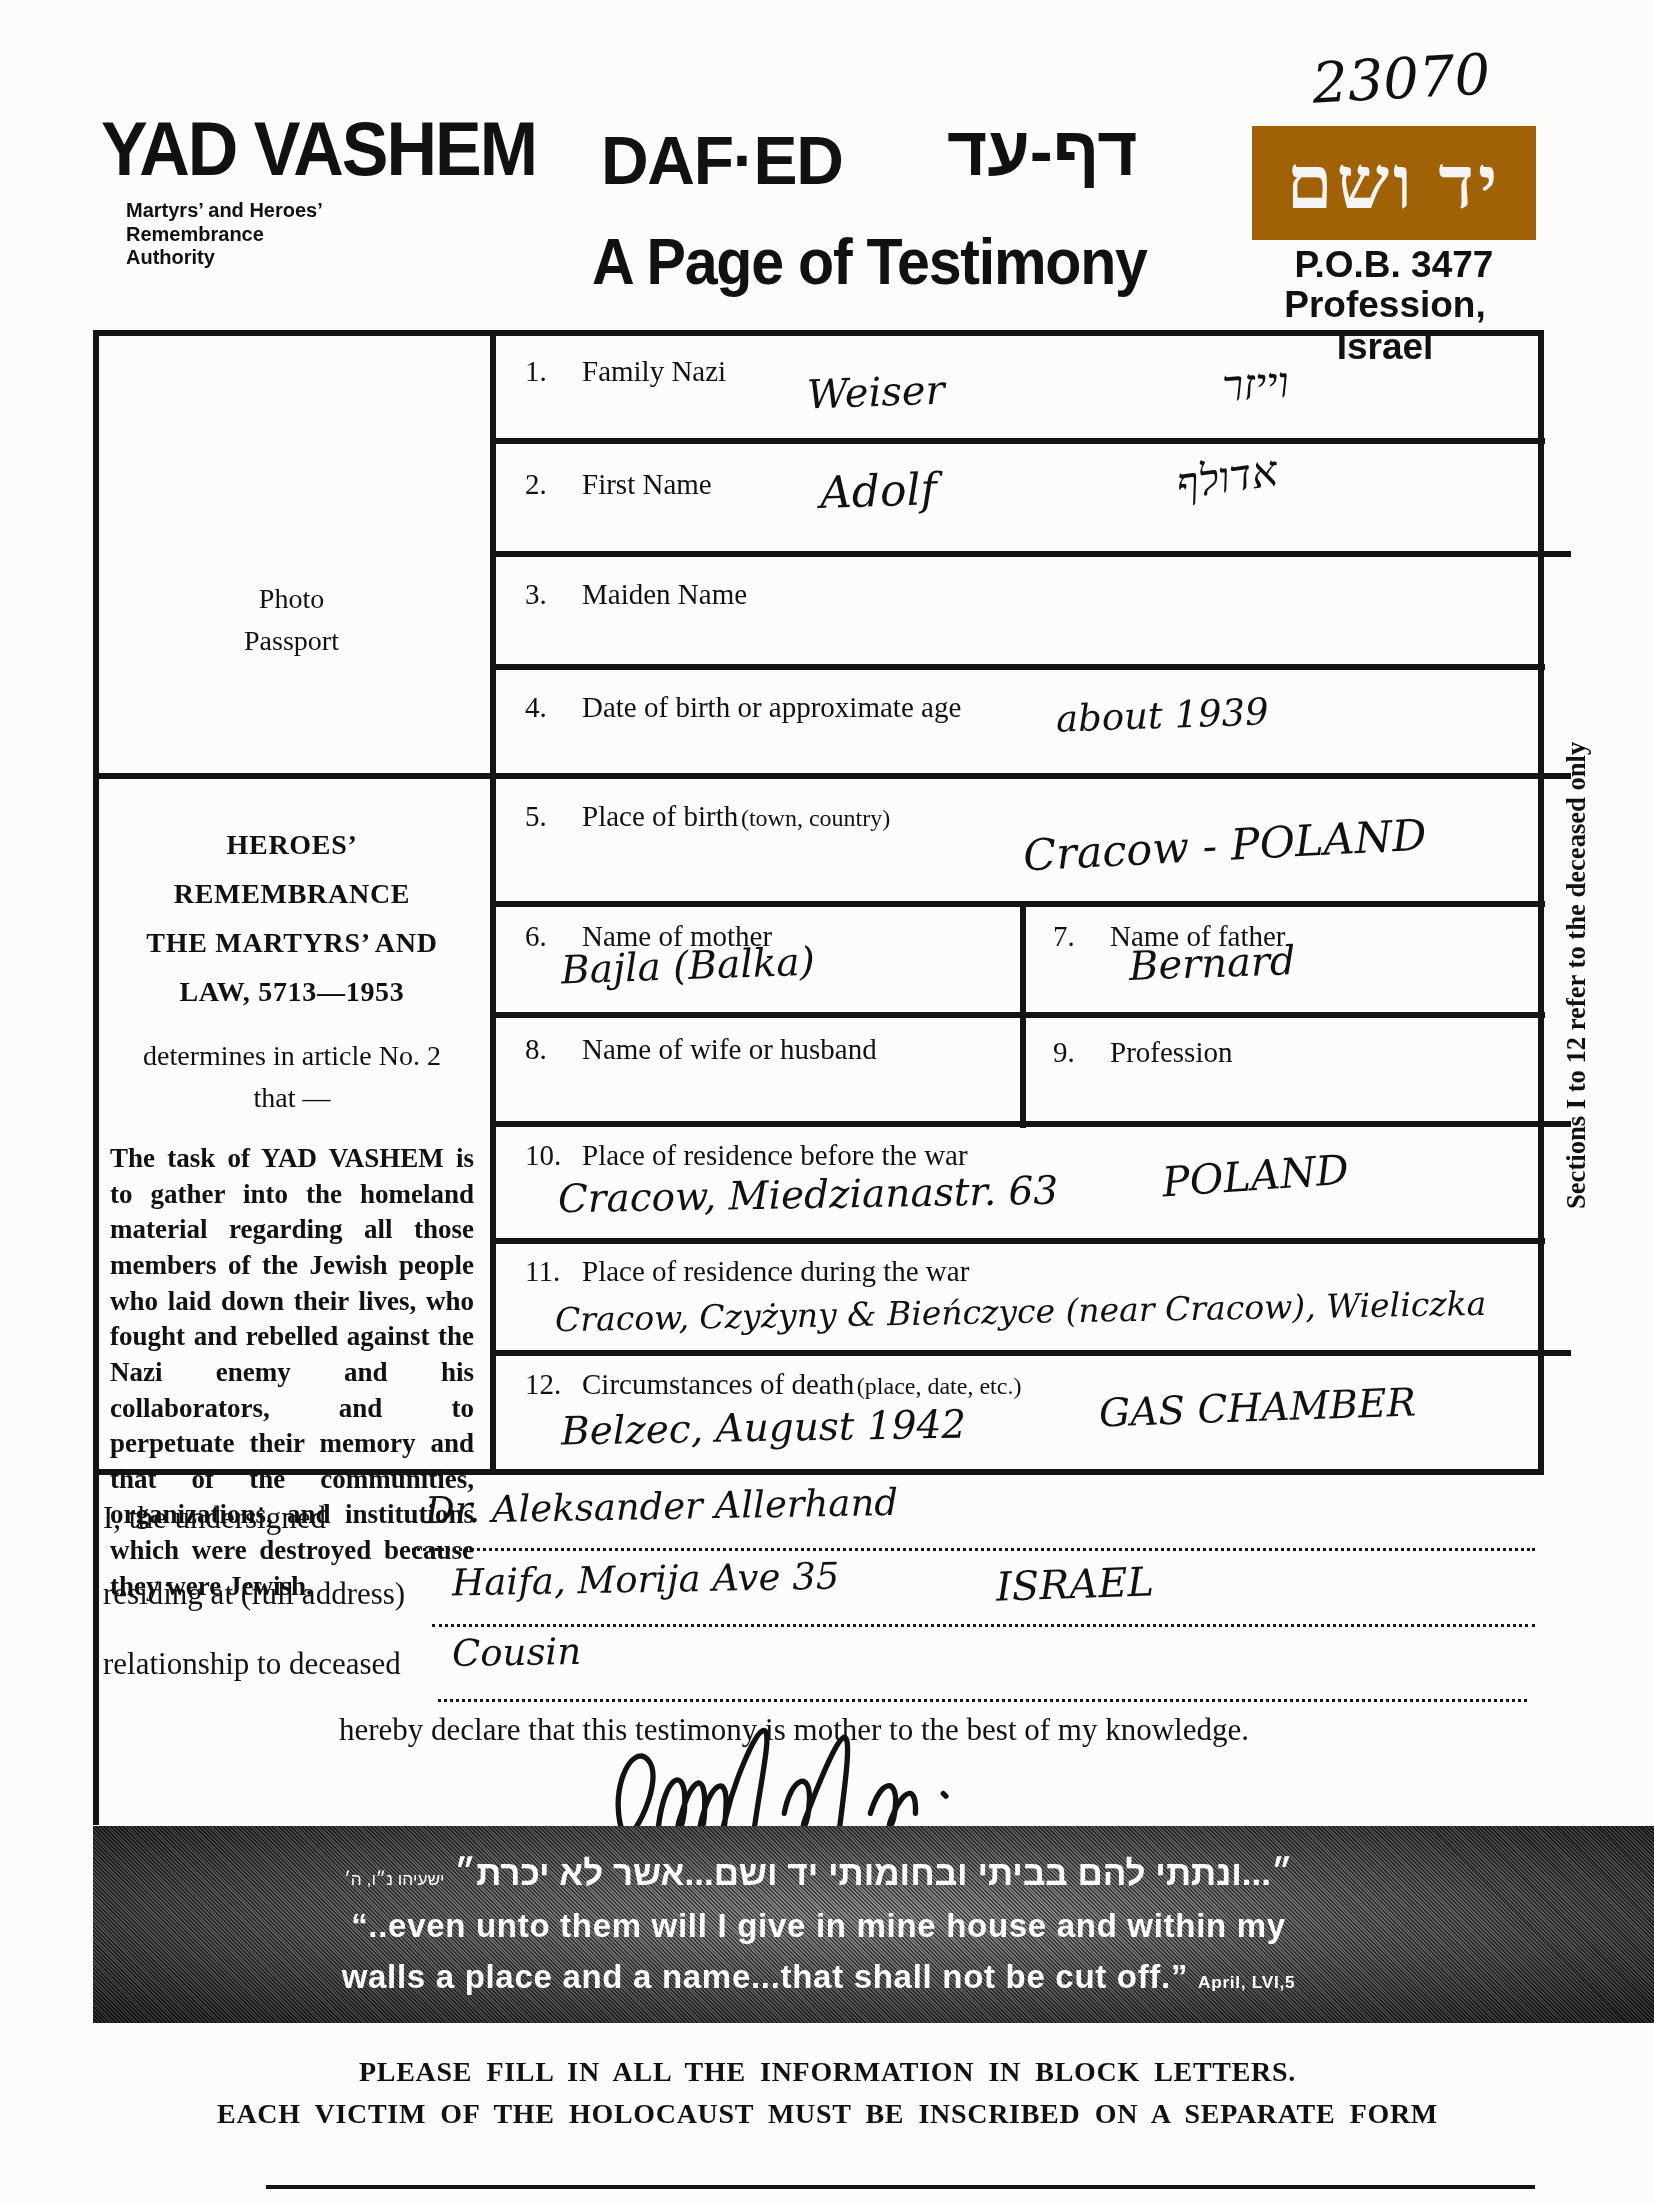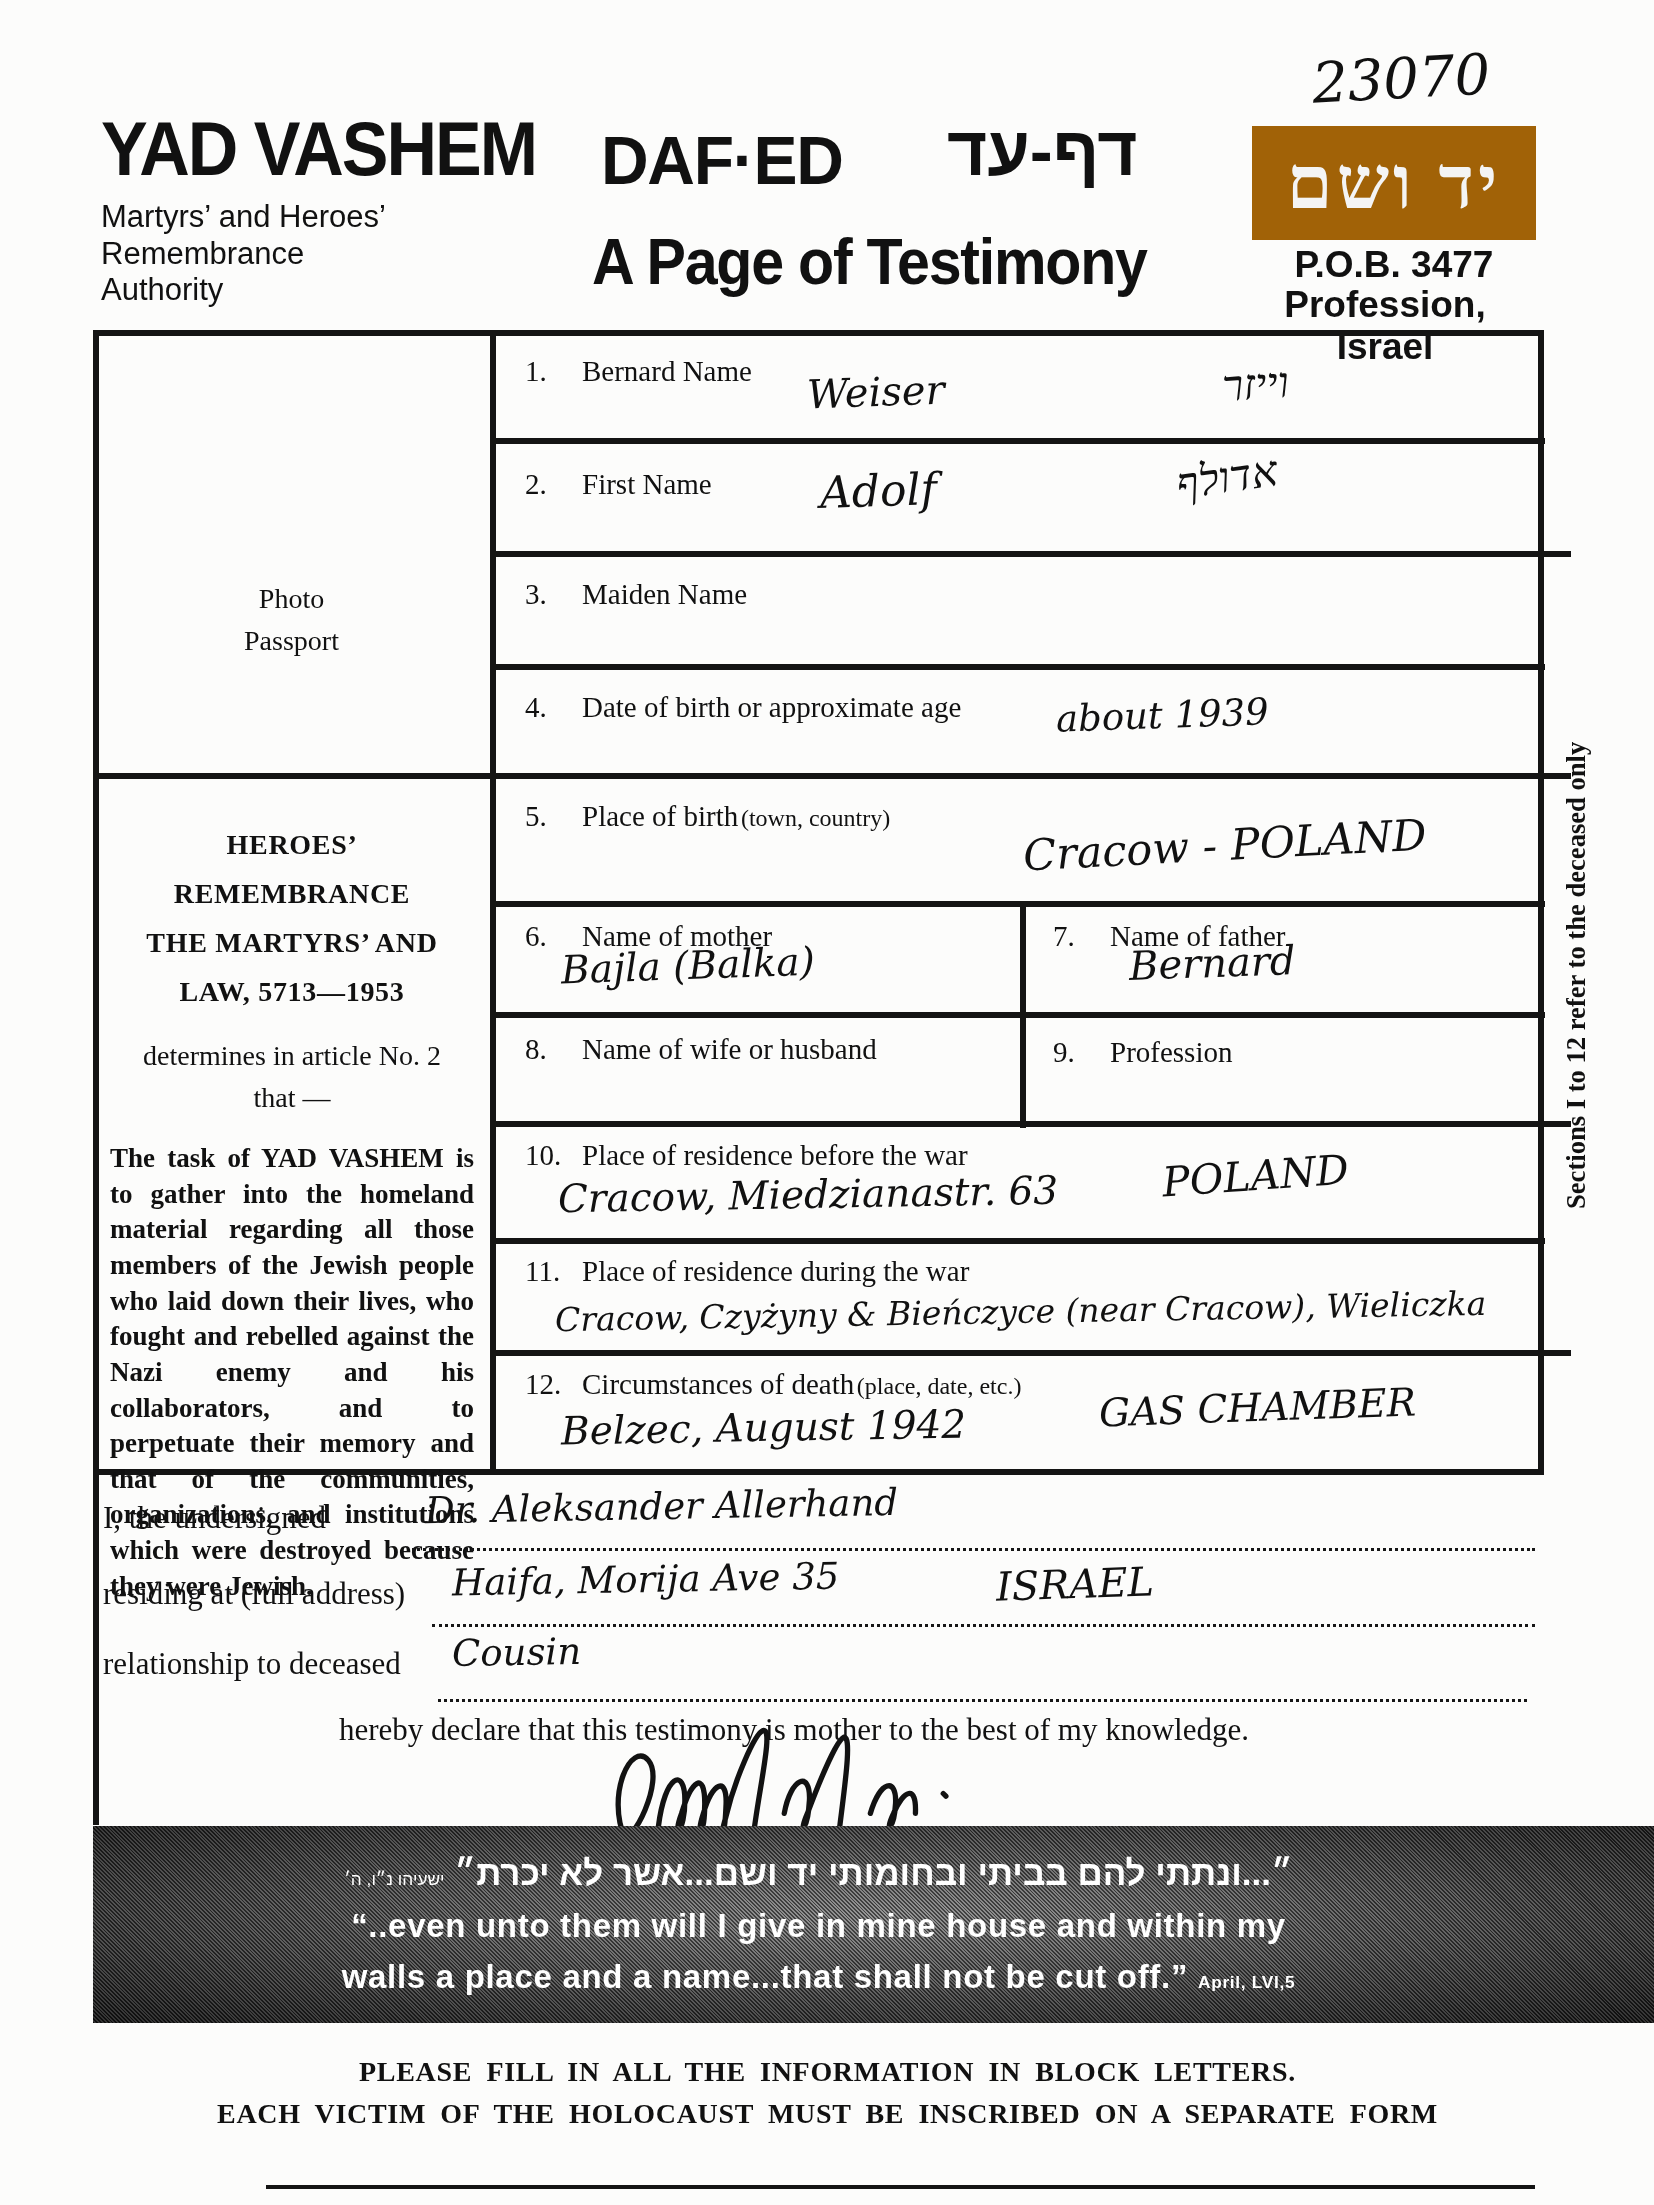--- a/index.html
+++ b/index.html
@@ -7,21 +7,21 @@
         font-family:"Liberation Serif",serif;color:#111;}
   .abs{position:absolute;}
   .hline{position:absolute;background:#141414;height:6px;}
   .vline{position:absolute;background:#141414;width:6px;}
   .sans{font-family:"Liberation Sans",sans-serif;}
   .serif{font-family:"Liberation Serif",serif;}
   .hand{font-family:"DejaVu Serif",serif;font-style:italic;}
   .heb{direction:rtl;}
   
   .org-name{font-size:70px;font-weight:bold;letter-spacing:-2px;transform:scaleY(1.08);transform-origin:left top;}
-  .org-sub{font-size:31px;font-weight:normal;line-height:1.18;}
+  .org-sub{font-size:20px;font-weight:bold;line-height:1.18;margin-left:25px;}
   .daf-ed{font-size:66px;font-weight:bold;letter-spacing:-1.3px;transform:scaleY(1.05);transform-origin:left top;}
   .heb-title{font-size:69px;font-weight:bold;}
   .page-title{font-size:61px;font-weight:bold;letter-spacing:-1.3px;white-space:nowrap;transform:scaleX(.97) scaleY(1.05);transform-origin:left top;}
   .logo-box{background:#a16207;display:flex;align-items:center;justify-content:center;}
   .logo-heb{color:#f4f4f4;font-size:74px;font-weight:bold;letter-spacing:4px;}
   .pob{font-size:37px;font-weight:bold;}
   .city{font-size:37px;font-weight:bold;}
   .hand-number{font-size:56px;transform:rotate(-3deg);}
   
   .fnum{display:inline-block;width:57px;font-size:29px;}
@@ -107,21 +107,21 @@
       <div>LAW, 5713—1953</div>
     </div>
     <div class="law-sub">
       <div>determines in article No. 2</div>
       <div>that —</div>
     </div>
     <div class="law-body">The task of YAD VASHEM is to gather into the homeland material regarding all those members of the Jewish people who laid down their lives, who fought and rebelled against the Nazi enemy and his collaborators, and to perpetuate their memory and that of the communities, organizations, and institutions which were destroyed because they were Jewish.</div>
   </div>
 
   <div class="abs" style="left:525px;top:355px;">
-    <span class="fnum">1.</span><span class="flabel">Bernard Name</span>
+    <span class="fnum">1.</span><span class="flabel">Family Nazi</span>
   </div>
   <div class="abs hand fvalue" style="left:807px;top:369px;transform:rotate(-2deg);">Weiser</div>
   <div class="abs hand fvalue heb" style="left:1222px;top:359px;font-size:43px;transform:rotate(-4deg);">וייזר</div>
 
   <div class="abs" style="left:525px;top:468px;">
     <span class="fnum">2.</span><span class="flabel">First Name</span>
   </div>
   <div class="abs hand fvalue" style="left:820px;top:465px;font-size:44px;transform:rotate(-2deg);">Adolf</div>
   <div class="abs hand fvalue heb" style="left:1176px;top:452px;font-size:43px;transform:rotate(-8deg);">אדולף</div>
 

